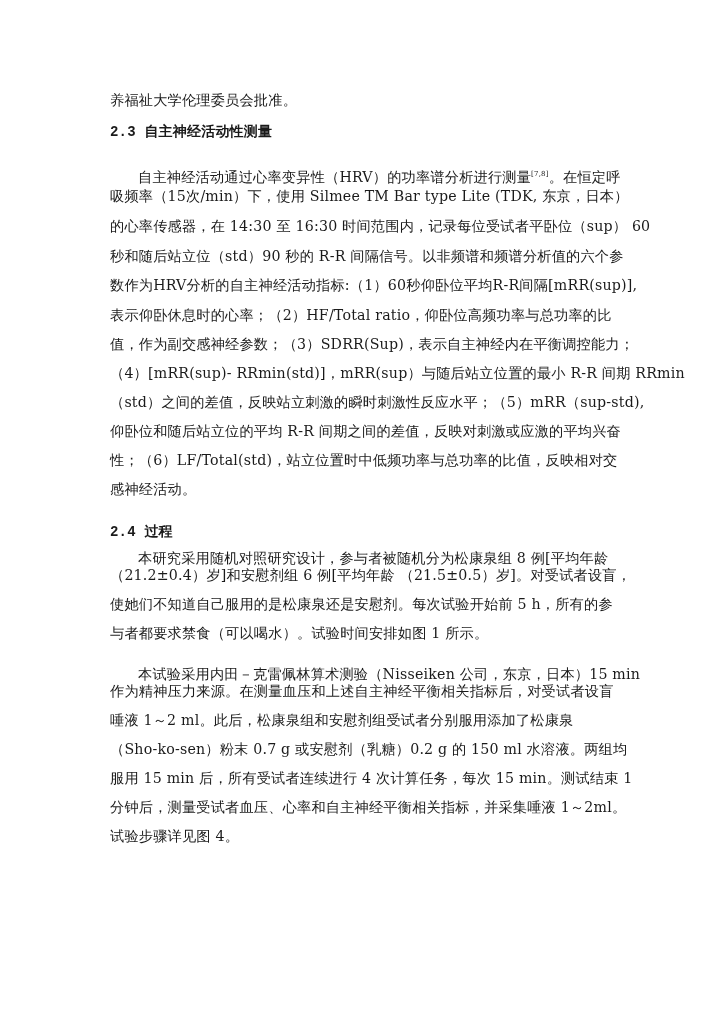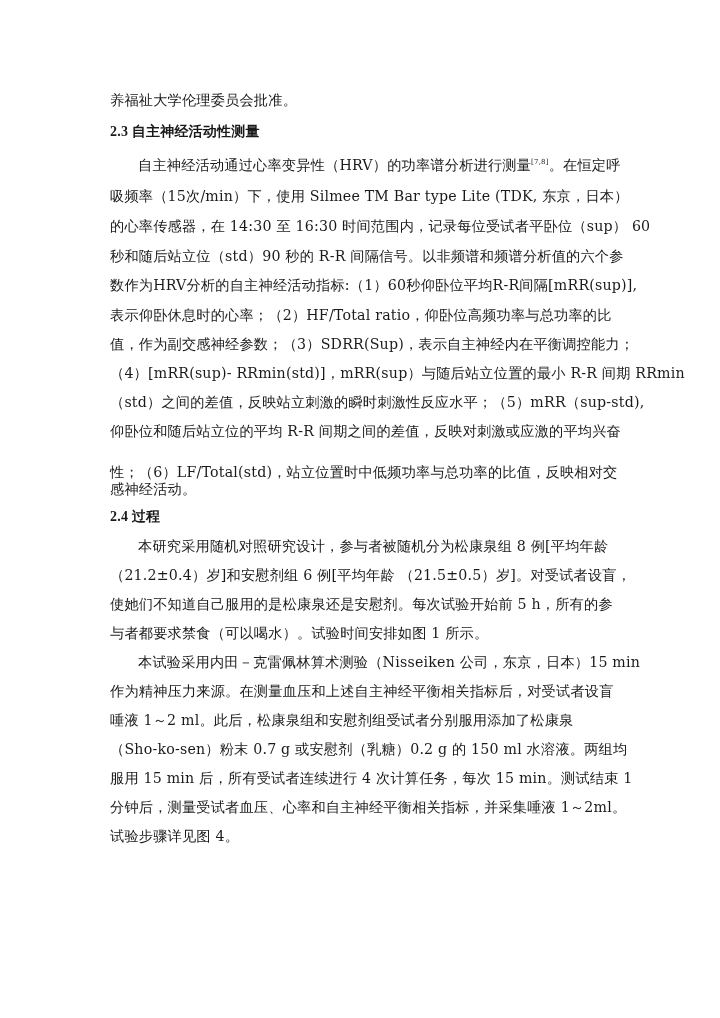--- a/index.html
+++ b/index.html
@@ -1,42 +1,42 @@
 <!DOCTYPE html>
 <html><head>
   <meta charset="utf-8">
   <style>
     html, body { margin: 0; padding: 0; background: #ffffff; }
     body { width: 720px; height: 1018px; position: relative; overflow: hidden;
       font-family: "DejaVu Serif", "Liberation Serif", serif; color: #1a1a1a; }
     .page { position: absolute; left: 110px; top: 0; width: 506px; }
     .line { position: absolute; left: 0; white-space: nowrap; font-size: 14.2px; line-height: 20px; letter-spacing: 0.2px; }
-    .ind { left: 28px; }
-    .head { font-family: Liberation Serif, serif; font-weight: bold; font-size: 14px; }
+    .ind { left: 28px; margin-top: 12px; }
+    .head { font-family: Liberation Mono, monospace; font-weight: bold; font-size: 14px; }
     sup { font-size: 7px; vertical-align: 6px; line-height: 0; }
   </style>
 </head>
 <body>
 
 <div class="page">
   <div class="line" style="top:90px">养福祉大学伦理委员会批准。</div>
   <div class="line head" style="top:122px">2.3 自主神经活动性测量</div>
   <div class="line ind" style="top:155px"><span>自主神经活动通过心率变异性（HRV）的功率谱分析进行测量</span><sup>[7,8]</sup><span>。在恒定呼</span></div>
   <div class="line" style="top:186px">吸频率（15次/min）下，使用 Silmee TM Bar type Lite (TDK, 东京，日本）</div>
   <div class="line" style="top:216px">的心率传感器，在 14:30 至 16:30 时间范围内，记录每位受试者平卧位（sup） 60</div>
   <div class="line" style="top:246px">秒和随后站立位（std）90 秒的 R-R 间隔信号。以非频谱和频谱分析值的六个参</div>
   <div class="line" style="top:275px">数作为HRV分析的自主神经活动指标:（1）60秒仰卧位平均R-R间隔[mRR(sup)],</div>
   <div class="line" style="top:305px">表示仰卧休息时的心率；（2）HF/Total ratio，仰卧位高频功率与总功率的比</div>
   <div class="line" style="top:334px">值，作为副交感神经参数；（3）SDRR(Sup)，表示自主神经内在平衡调控能力；</div>
   <div class="line" style="top:363px">（4）[mRR(sup)- RRmin(std)]，mRR(sup）与随后站立位置的最小 R-R 间期 RRmin</div>
   <div class="line" style="top:392px">（std）之间的差值，反映站立刺激的瞬时刺激性反应水平；（5）mRR（sup-std),</div>
   <div class="line" style="top:421px">仰卧位和随后站立位的平均 R-R 间期之间的差值，反映对刺激或应激的平均兴奋</div>
-  <div class="line" style="top:462px">性；（6）LF/Total(std)，站立位置时中低频功率与总功率的比值，反映相对交</div>
+  <div class="line" style="top:450px">性；（6）LF/Total(std)，站立位置时中低频功率与总功率的比值，反映相对交</div>
   <div class="line" style="top:479px">感神经活动。</div>
-  <div class="line head" style="top:507px">2.4 过程</div>
+  <div class="line head" style="top:522px">2.4 过程</div>
   <div class="line ind" style="top:536px">本研究采用随机对照研究设计，参与者被随机分为松康泉组 8 例[平均年龄</div>
   <div class="line" style="top:565px">（21.2±0.4）岁]和安慰剂组 6 例[平均年龄 （21.5±0.5）岁]。对受试者设盲，</div>
   <div class="line" style="top:594px">使她们不知道自己服用的是松康泉还是安慰剂。每次试验开始前 5 h，所有的参</div>
   <div class="line" style="top:623px">与者都要求禁食（可以喝水）。试验时间安排如图 1 所示。</div>
   <div class="line ind" style="top:652px">本试验采用内田－克雷佩林算术测验（Nisseiken 公司，东京，日本）15 min</div>
   <div class="line" style="top:681px">作为精神压力来源。在测量血压和上述自主神经平衡相关指标后，对受试者设盲</div>
   <div class="line" style="top:710px">唾液 1～2 ml。此后，松康泉组和安慰剂组受试者分别服用添加了松康泉</div>
   <div class="line" style="top:739px">（Sho-ko-sen）粉末 0.7 g 或安慰剂（乳糖）0.2 g 的 150 ml 水溶液。两组均</div>
   <div class="line" style="top:768px">服用 15 min 后，所有受试者连续进行 4 次计算任务，每次 15 min。测试结束 1</div>
   <div class="line" style="top:797px">分钟后，测量受试者血压、心率和自主神经平衡相关指标，并采集唾液 1～2ml。</div>

